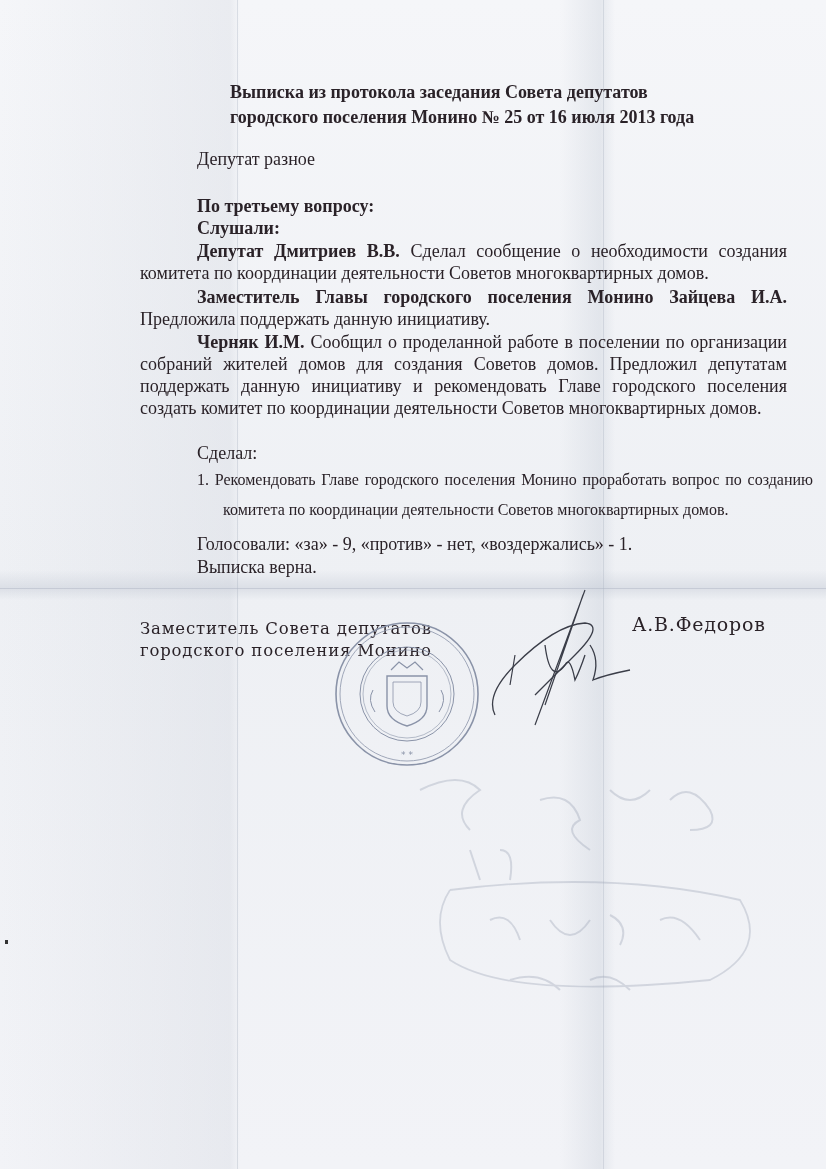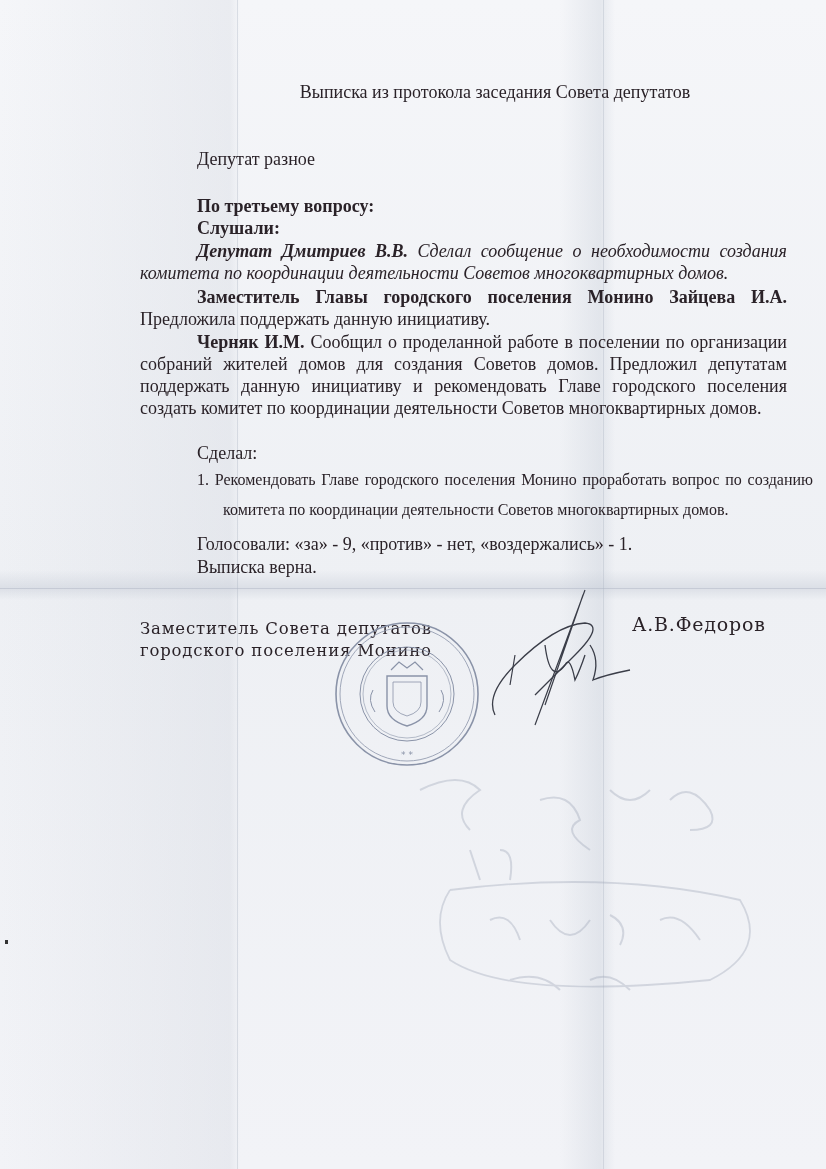--- a/index.html
+++ b/index.html
@@ -36,23 +36,23 @@
       left: 0;
       width: 826px;
       height: 1px;
       background: rgba(170,178,192,0.45);
     }
     .header {
       position: absolute;
       left: 230px;
       top: 80px;
       width: 530px;
-      text-align: center;
       font-size: 18px;
       line-height: 25px;
+      font-weight: bold;
     }
     .text {
       position: absolute;
       font-size: 18px;
       line-height: 22px;
     }
     .block {
       position: absolute;
       left: 140px;
       width: 647px;
@@ -129,28 +129,29 @@
 </head>
 <body>
 
 <div class="paper"></div>
 <div class="fold-v" style="left:237px"></div>
 <div class="fold-v" style="left:603px"></div>
 <div class="fold-h" style="top:588px"></div>
 
 <div class="header">
   <div>Выписка из протокола заседания Совета депутатов</div>
+  <div>городского поселения Монино № 25 от 16 июля 2013 года</div>
 </div>
 
 <div class="text" style="left:197px; top:148px;">Депутат разное</div>
 
 <div class="text bold" style="left:197px; top:195px;">По третьему вопросу:</div>
 <div class="text bold" style="left:197px; top:217px;">Слушали:</div>
 
-<div class="block indent" style="top:240px;font-style:italic;">
+<div class="block indent" style="top:240px;">
   <b>Депутат Дмитриев В.В.</b><span> Сделал сообщение о необходимости создания комитета по координации  деятельности  Советов многоквартирных домов.</span>
 </div>
 
 <div class="block indent" style="top:286px;">
   <b>Заместитель Главы городского поселения Монино Зайцева И.А.</b><span> Предложила поддержать данную инициативу.</span>
 </div>
 
 <div class="block indent" style="top:331px;">
   <b>Черняк И.М.</b><span>  Сообщил о проделанной работе в поселении по организации собраний жителей домов для создания Советов домов. Предложил депутатам поддержать данную инициативу и рекомендовать Главе городского поселения создать комитет по координации  деятельности Советов многоквартирных домов.</span>
 </div>

